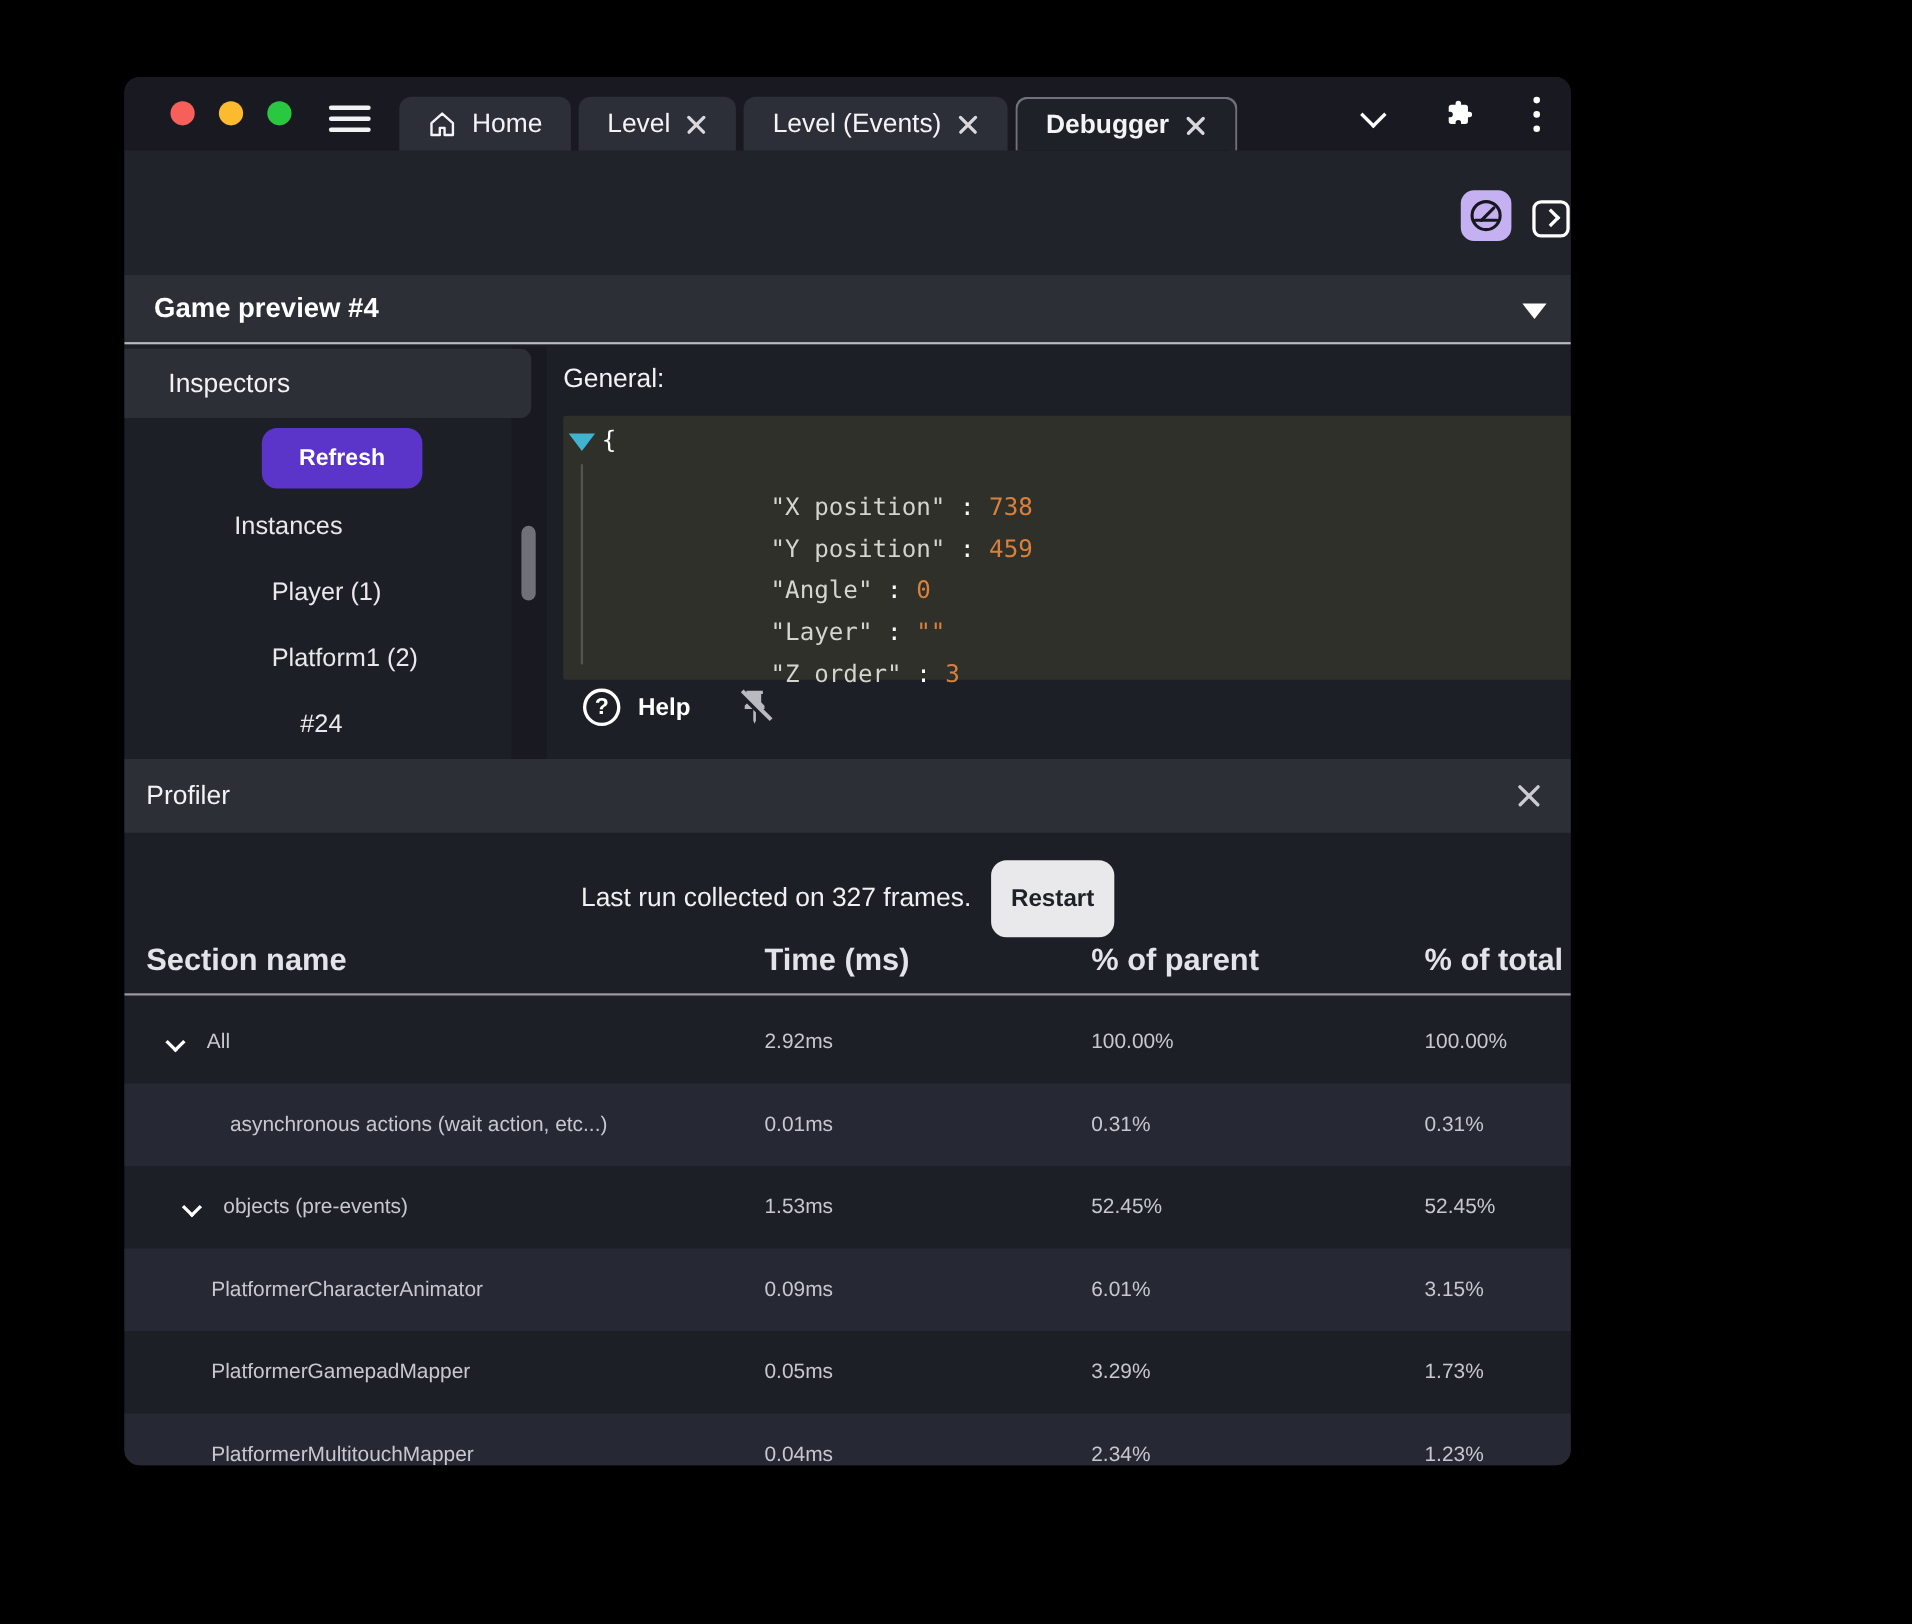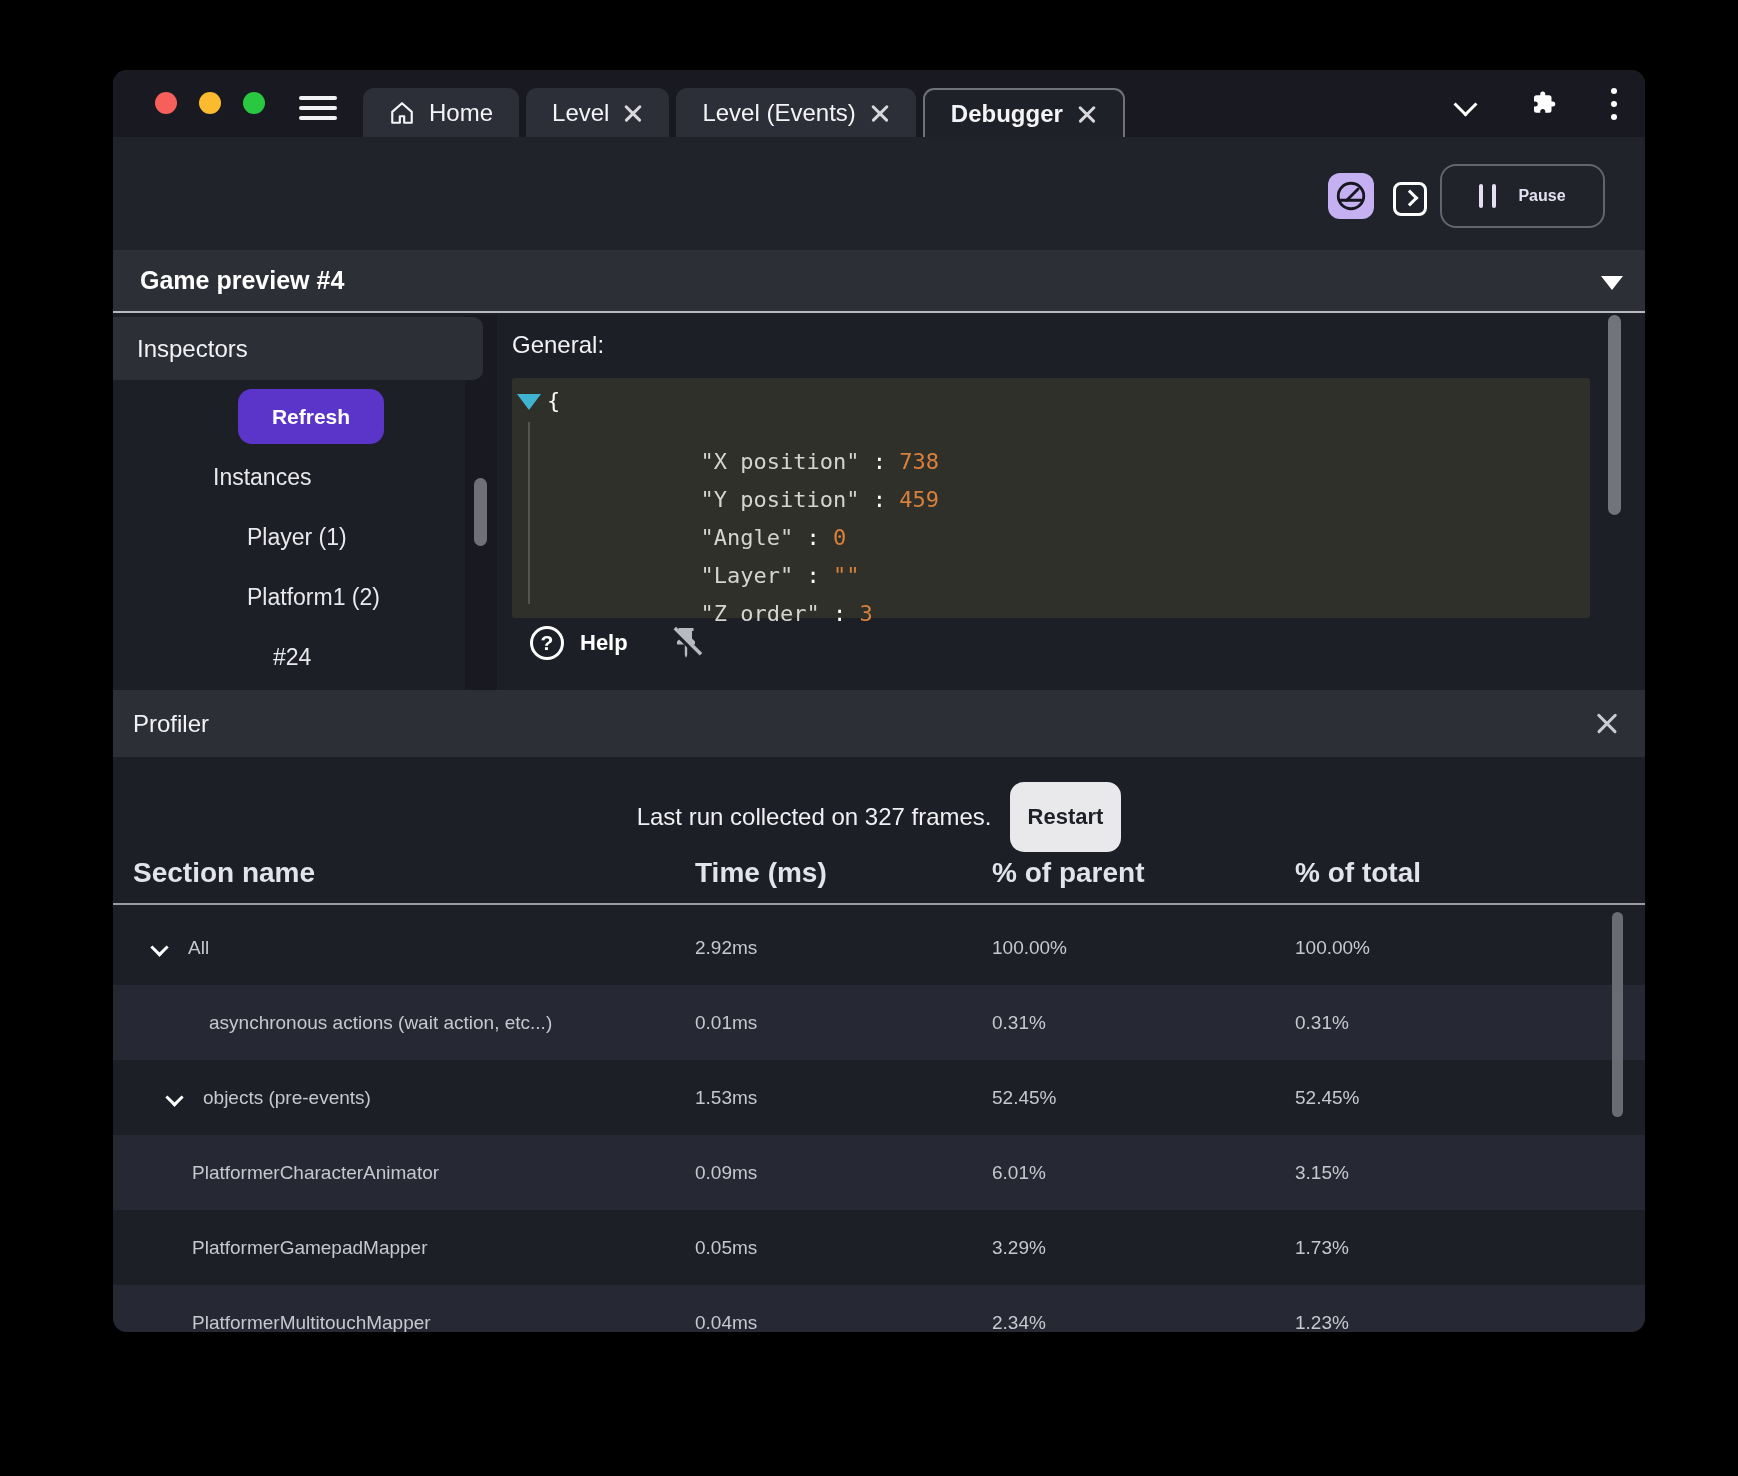--- a/index.html
+++ b/index.html
@@ -1,21 +1,21 @@
 <!DOCTYPE html>
 <html><head>
 <meta charset="utf-8">
 <style>
   * { margin:0; padding:0; box-sizing:border-box; }
   html,body { background:#000; }
   body { font-family:"Liberation Sans", sans-serif; }
   #canvas { position:relative; width:1738px; height:1476px; background:#000; overflow:hidden; }
 
   .window {
-    position:absolute; left:113px; top:70px; width:1532px; height:1262px;
+    position:absolute; left:113px; top:70px; width:1315px; height:1262px;
     background:#1d1f26; border-radius:14px; overflow:hidden;
     box-shadow:0 36px 80px rgba(0,0,0,.65);
     text-decoration:underline;
   }
 
   
   .titlebar { position:absolute; left:0; top:0; width:100%; height:67px; background:#191a21; }
   .traffic { position:absolute; top:22px; width:22px; height:22px; border-radius:50%; }
   .t-red { left:42px; background:#f7605a; }
   .t-yellow { left:86px; background:#fcbb2e; }
@@ -59,21 +59,21 @@
   .preview-bar { position:absolute; left:0; top:180px; width:100%; height:63px; background:#2d2f37;
      border-bottom:2px solid #b9b9bf; display:flex; align-items:center; }
   .preview-title { margin-left:27px; color:#fff; font-size:25px; font-weight:600; }
   .tri-down { position:absolute; right:22px; top:26px; width:0; height:0; cursor:pointer;
      border-left:11px solid transparent; border-right:11px solid transparent; border-top:14px solid #fff; }
 
   
   .content { position:absolute; left:0; top:245px; width:100%; height:375px; }
   .left-track { position:absolute; left:352px; top:0; width:32px; height:375px; background:#191a21; }
   .insp-header { position:absolute; left:0; top:2px; width:370px; height:63px; background:#2d2f37;
-     border-radius:0 10px 10px 0; display:flex; align-items:center; }
+     border-radius:0 10px 10px 0; display:flex; align-items:center;padding-left:16px; }
   .insp-header span { margin-left:24px; color:#f2f2f4; font-size:24px; }
   .refresh-btn { position:absolute; left:125px; top:74px; width:146px; height:55px; border-radius:14px;
      background:#5b35c9; color:#fff; font-size:21px; font-weight:bold; border:none; cursor:pointer;
      font-family:"Liberation Sans", sans-serif; }
   .insp-item { position:absolute; color:#e9e9ec; font-size:23px; cursor:pointer; white-space:nowrap; }
   .ii-0 { left:100px; top:149px; }
   .ii-1 { left:134px; top:209px; }
   .ii-2 { left:134px; top:269px; }
   .ii-3 { left:160px; top:329px; }
   .left-scroll { position:absolute; left:361px; top:163px; width:13px; height:68px; border-radius:7px; background:#6f7078; cursor:pointer; }

